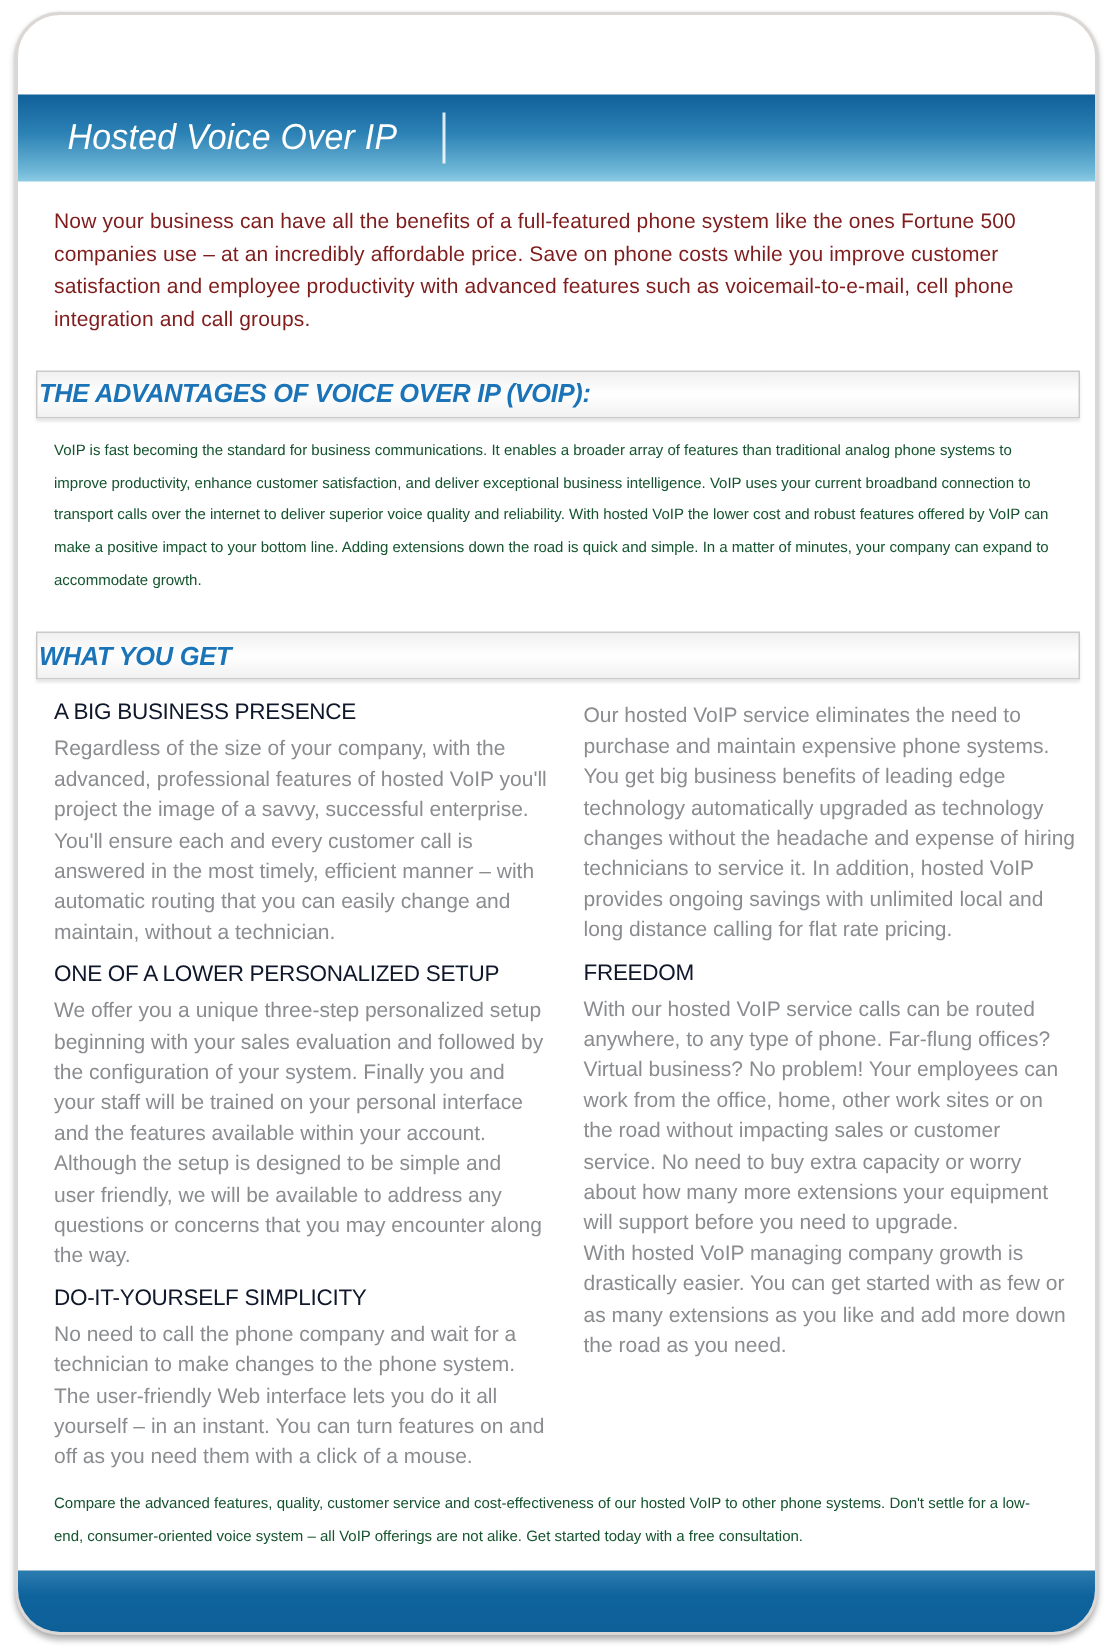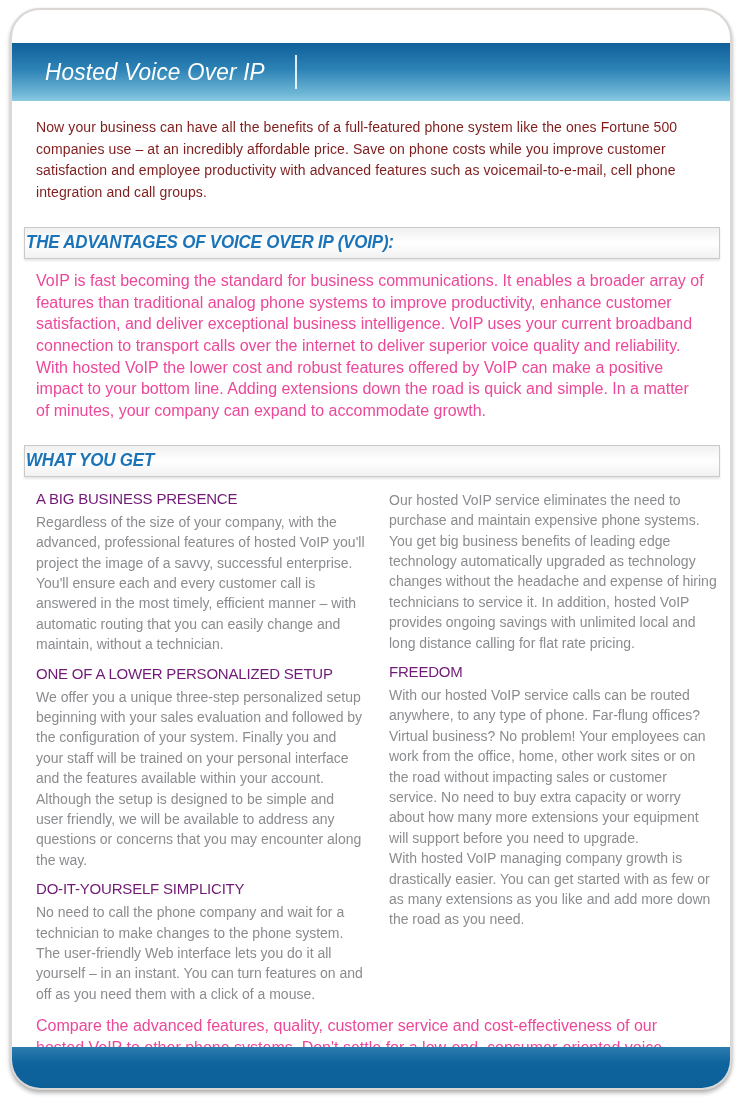--- a/index.html
+++ b/index.html
@@ -9,21 +9,21 @@
     -webkit-font-smoothing:antialiased;
   }
   .card{
     position:absolute;left:10px;top:8px;width:718px;height:1078px;
     background:#ffffff;border:2px solid #dbd7d5;border-radius:30px;
     box-shadow:0 3px 4px rgba(0,0,0,0.30), 0 0 2px rgba(0,0,0,0.08);
     overflow:hidden;
   }
   
   .header-bar{
-    margin-top:33px;height:58px;
+    margin-top:53px;height:58px;
     background:linear-gradient(180deg,#10609a 0%,#2c82b5 45%,#6fb7d7 88%,#8ccbe3 100%);
     display:flex;align-items:center;padding-left:33px;
   }
   .header-title{
     color:#ffffff;font-style:italic;font-size:24px;font-weight:500;
     letter-spacing:0.2px;transform:scaleX(0.94);transform-origin:left center;
     white-space:nowrap;
   }
   .header-divider{
     display:inline-block;width:2px;height:34px;background:rgba(255,255,255,0.85);
@@ -40,28 +40,28 @@
     background:linear-gradient(180deg,#f0f0f0 0%,#ffffff 50%,#f1f1f1 100%);
     box-shadow:0 2px 2px rgba(0,0,0,0.10);
     display:flex;align-items:center;padding-left:1px;
   }
   .section-heading{
     margin:0;font-size:17.5px;font-style:italic;font-weight:bold;
     color:#1b74b8;letter-spacing:-0.2px;transform:scaleX(0.97);transform-origin:left center;
     white-space:nowrap;
   }
   .section-body{
-    margin:11px 24px 0 24px;font-size:16px;line-height:21.7px;color:#ec4899;
+    margin:11px 24px 0 24px;font-size:10px;line-height:21.7px;color:#14532d;
   }
   
   .columns{display:flex;margin:13px 24px 0 24px;gap:24px;}
   .col{width:329px;flex:0 0 329px;}
   .block + .block{margin-top:10px;}
   .block-title{
-    margin:0 0 5px 0;font-size:15px;font-weight:normal;color:#701a75;
+    margin:0 0 5px 0;font-size:15px;font-weight:normal;color:#0f172a;
     letter-spacing:-0.2px;
   }
   .block-body{
     margin:0;font-size:14px;line-height:20.4px;color:#8a8c8f;
     white-space:pre-line;
   }
   
   .footer-bar{
     position:absolute;bottom:0;left:0;width:100%;height:41px;
     background:linear-gradient(180deg,#2c7cae 0%,#0f649e 40%,#0d5f97 100%);

